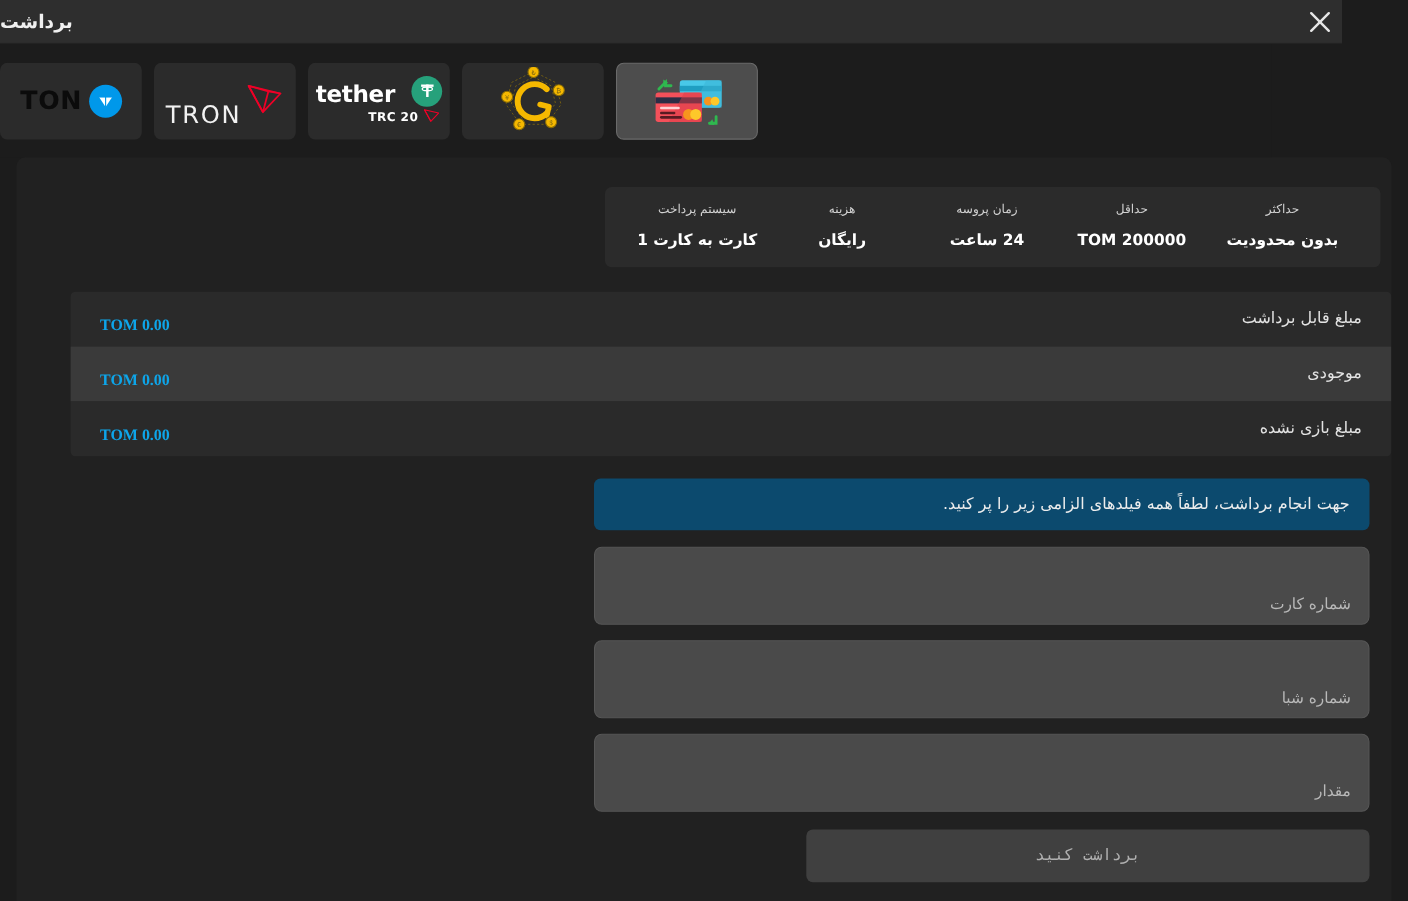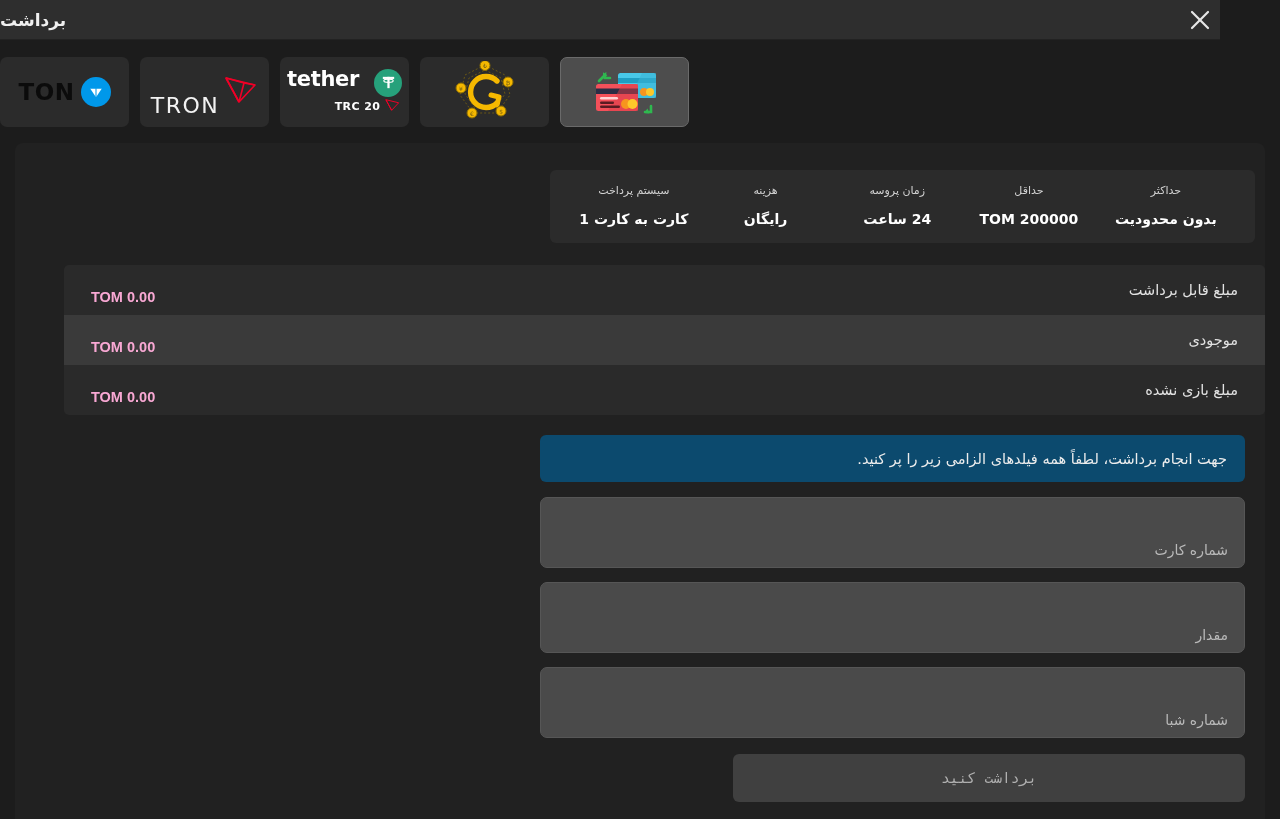--- a/index.html
+++ b/index.html
@@ -101,21 +101,21 @@
   .tron-text {
     font-size: 22px; font-weight: 400; color: #f2f2f2;
     letter-spacing: 1.5px; font-family: "DejaVu Sans", sans-serif; margin-top: 27px;
   }
 
   
   .tether-wrap {
     display: flex; flex-direction: column; align-items: center;
     gap: 0px; line-height: 1;
   }
-  .tether-top { display: flex; align-items: flex-start; gap: 15px; }
+  .tether-top { display: flex; align-items: flex-end; gap: 15px; }
   .tether-circle {
     width: 28px; height: 28px; border-radius: 50%;
     background: #26a17b;
     display: flex; align-items: center; justify-content: center;
   }
   .tether-text {
     font-size: 21px; font-weight: 700; color: #ffffff;
     font-family: "DejaVu Sans", sans-serif; letter-spacing: -.3px;
   }
   .tether-sub { display: flex; align-items: center; gap: 5px; margin-top: 1px; margin-right: -46px; }
@@ -174,22 +174,22 @@
     display: flex;
     flex-direction: row;
     align-items: center;
     justify-content: space-between;
     padding: 0 27px;
   }
   .bal-row.odd  { background: #2a2a2a; }
   .bal-row.even { background: #3a3a3a; }
   .bal-label { font-size: 14.5px; color: #e3e3e3; font-weight: 400; }
   .bal-value {
-    font-size: 14.5px; color: #f9a8d4; font-weight: 700;
-    direction: ltr; font-family: Liberation Sans, sans-serif; margin-top: 13px;
+    font-size: 14.5px; color: #0ea5e9; font-weight: 700;
+    direction: ltr; font-family: Liberation Serif, serif; margin-top: 13px;
   }
 
   
   .form {
     position: absolute;
     top: 292px;
     right: 20px;
     width: 705px;
   }
   .notice {
@@ -418,25 +418,25 @@
 
     <div class="notice">جهت انجام برداشت، لطفاً همه فیلدهای الزامی زیر را پر کنید.</div>
 
     <div class="field">
       <input type="text" value="" style="">
       <span class="field-label">شماره کارت</span>
     </div>
 
     <div class="field">
       <input type="text" value="" style="">
-      <span class="field-label">مقدار</span>
+      <span class="field-label">شماره شبا</span>
     </div>
 
     <div class="field">
       <input type="text" value="" style="">
-      <span class="field-label">شماره شبا</span>
+      <span class="field-label">مقدار</span>
     </div>
 
     <div class="submit-wrap">
       <button class="submit-btn">برداشت کنید</button>
     </div>
   </div>
 </div>
 
 </body></html>

